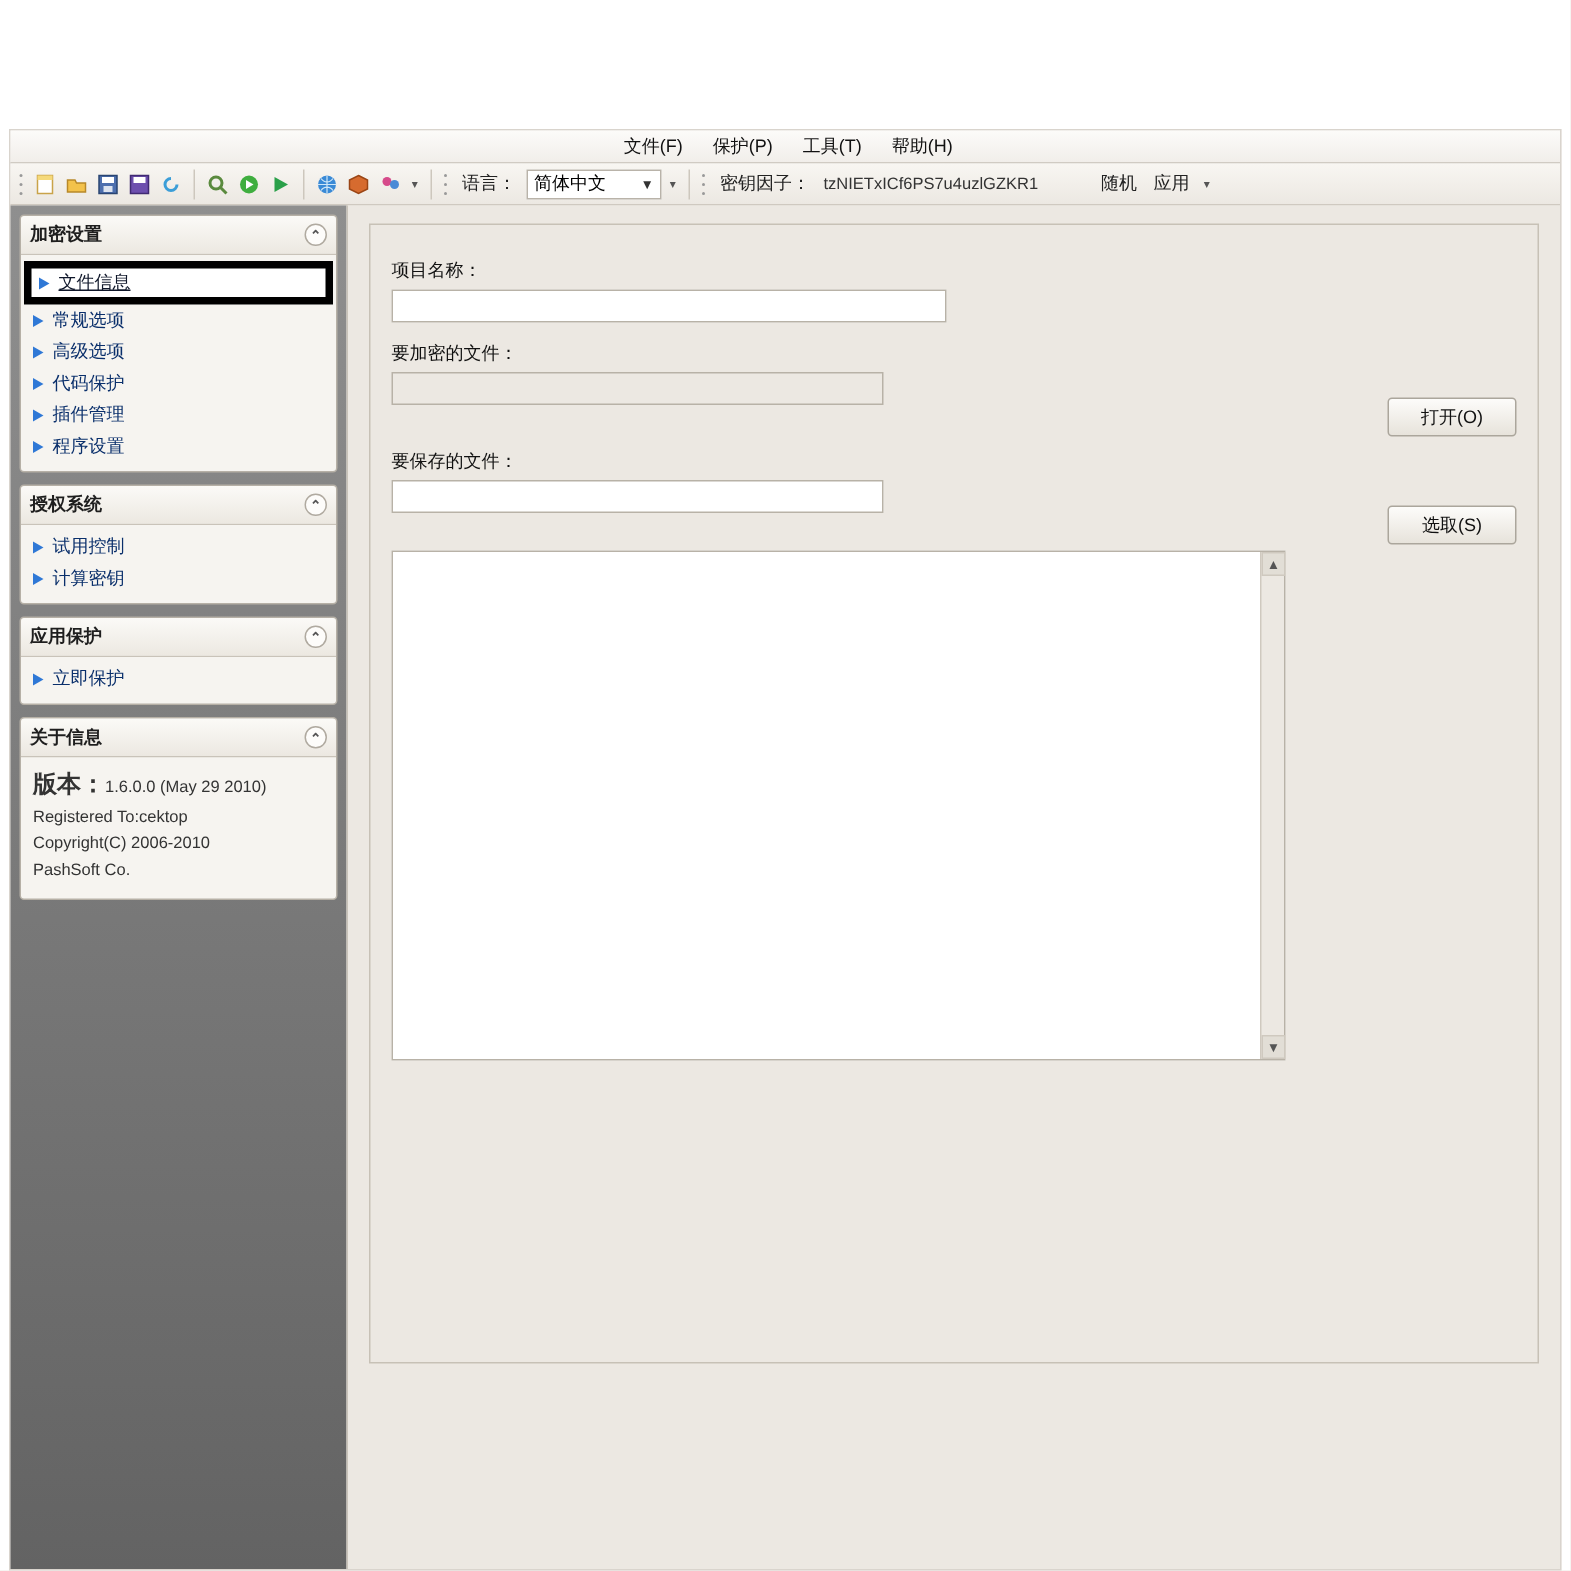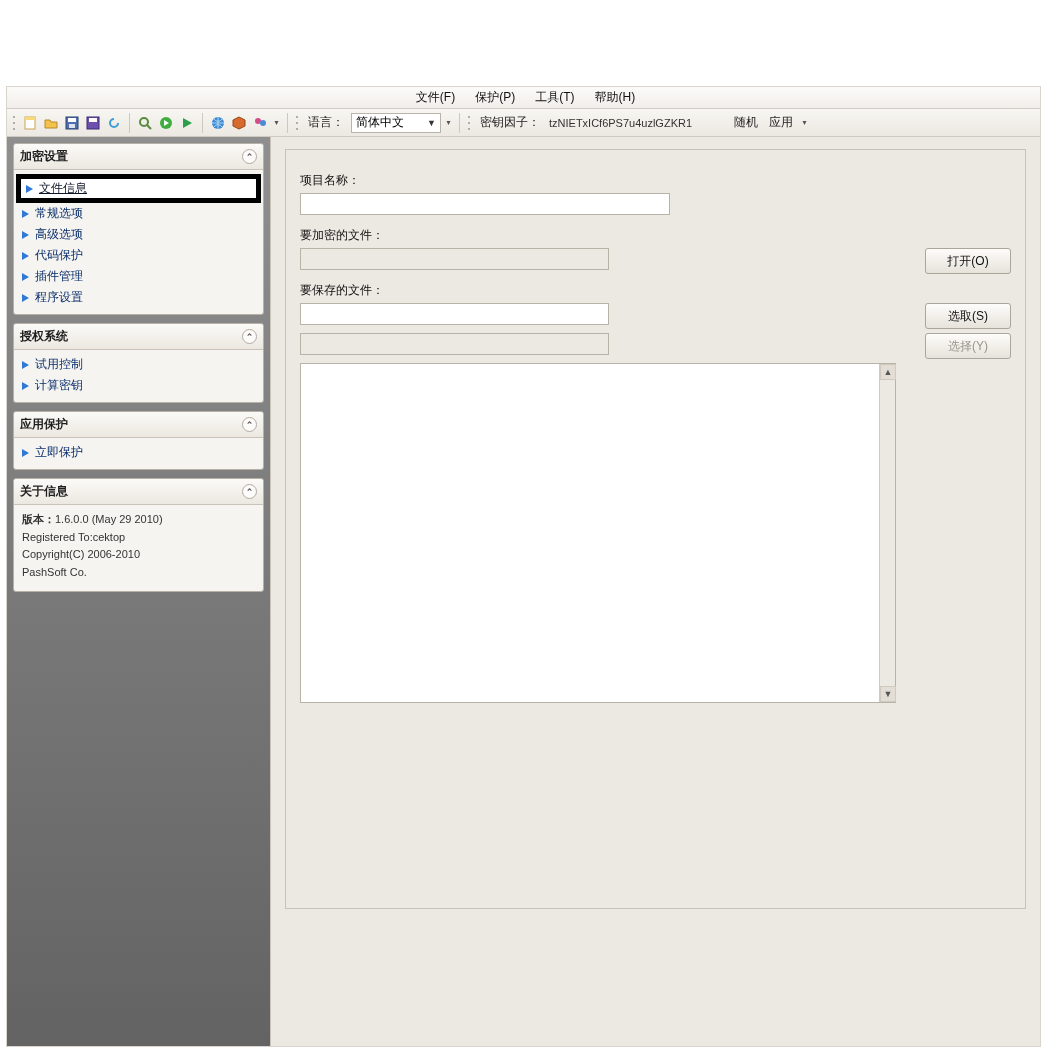--- a/index.html
+++ b/index.html
@@ -88,21 +88,21 @@
   width:9px; height:18px;
   display:flex; align-items:center; justify-content:center;
   font-size:8px; color:#555;
 }
 .body-row {
   flex: 1 1 auto;
   display: flex;
   min-height: 0;
 }
 .sidebar {
-  width: 264px;
+  width: 225px;
   background: linear-gradient(#8f8f8f, #636363);
   padding: 6px;
   border-right: 1px solid #c9c3b9;
   overflow: hidden;
 }
 .panel {
   background: #f6f4f0;
   border: 1px solid #b6b0a6;
   border-radius: 3px;
   margin-bottom: 8px;
@@ -144,21 +144,21 @@
   color:#0f172a;
   padding:1px 5px;
   text-decoration:underline;
 }
 .about-body {
   padding: 6px 8px 10px 8px;
   color:#333;
   font-size:11px;
   line-height:1.6;
 }
-.about-body b { font-weight:bold; font-size:11px;}
+.about-body b { font-weight:bold; font-size:16px;}
 .main {
   flex:1 1 auto;
   background:#ece8e2;
   padding: 12px 14px;
   position: relative;
   min-width:0;
 }
 .main-inner {
   border:1px solid #c7c1b6;
   background:#ece8e2;
@@ -208,21 +208,21 @@
 }
 .scroll-stub .arr {
   position:absolute; left:0; width:16px; height:16px;
   background:#e2ded6;
   display:flex;align-items:center;justify-content:center;
   font-size:9px; color:#555; border:1px solid #cfc9bf;
 }
 .scroll-stub .arr.up{ top:0;}
 .scroll-stub .arr.dn{ bottom:0;}
 .line { display:flex; align-items:flex-start; gap:0; margin-bottom:4px;}
-.right-col { width:94px; display:flex; justify-content:flex-end;}
+.right-col { width:94px; display:flex; justify-content:flex-end;margin-top:17px;}
 .left-col { flex:1; max-width:600px;}
 svg { display:block;}
 </style>
 </head>
 <body>
 
 <div class="app-wrap">
 
   <div class="menubar">
     <div class="mi">文件(F)</div>
@@ -427,27 +427,20 @@
 
         <div class="form-label">要保存的文件：</div>
         <div class="line">
           <div class="left-col"><input class="txt" style="width: 100%;"></div>
           <div style="flex:1"></div>
           <div class="right-col">
               <div class="side-btn">选取(S)</div>
             </div>
         </div>
 
-        <div class="line">
-          <div class="left-col"><input class="txt readonly" style="width: 100%;" readonly=""></div>
-          <div style="flex:1"></div>
-          <div class="right-col">
-              <div class="side-btn disabled">选择(Y)</div>
-            </div>
-        </div>
 
         <div class="pe-area">
           <div class="scroll-stub">
             <div class="arr up">▲</div>
             <div class="arr dn">▼</div>
           </div>
         </div>
 
       </div>
     </div>

